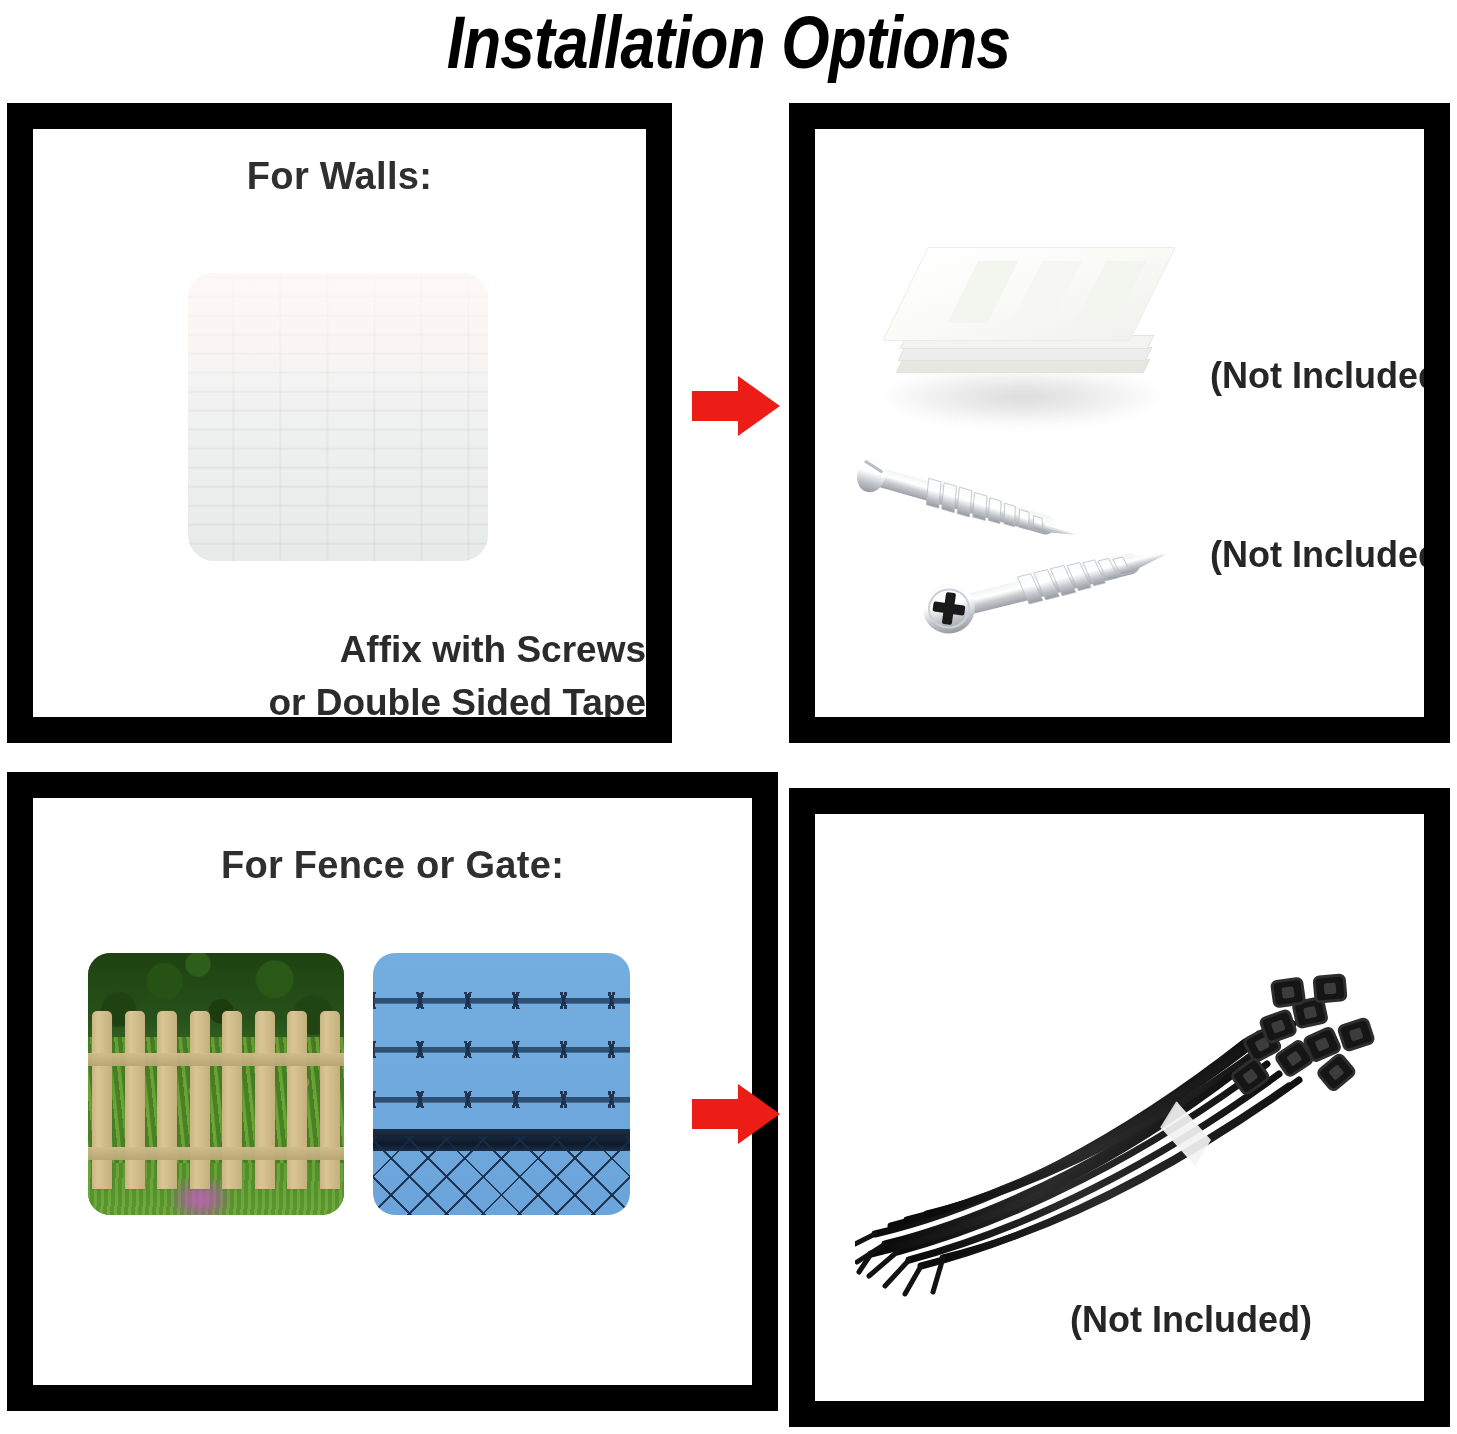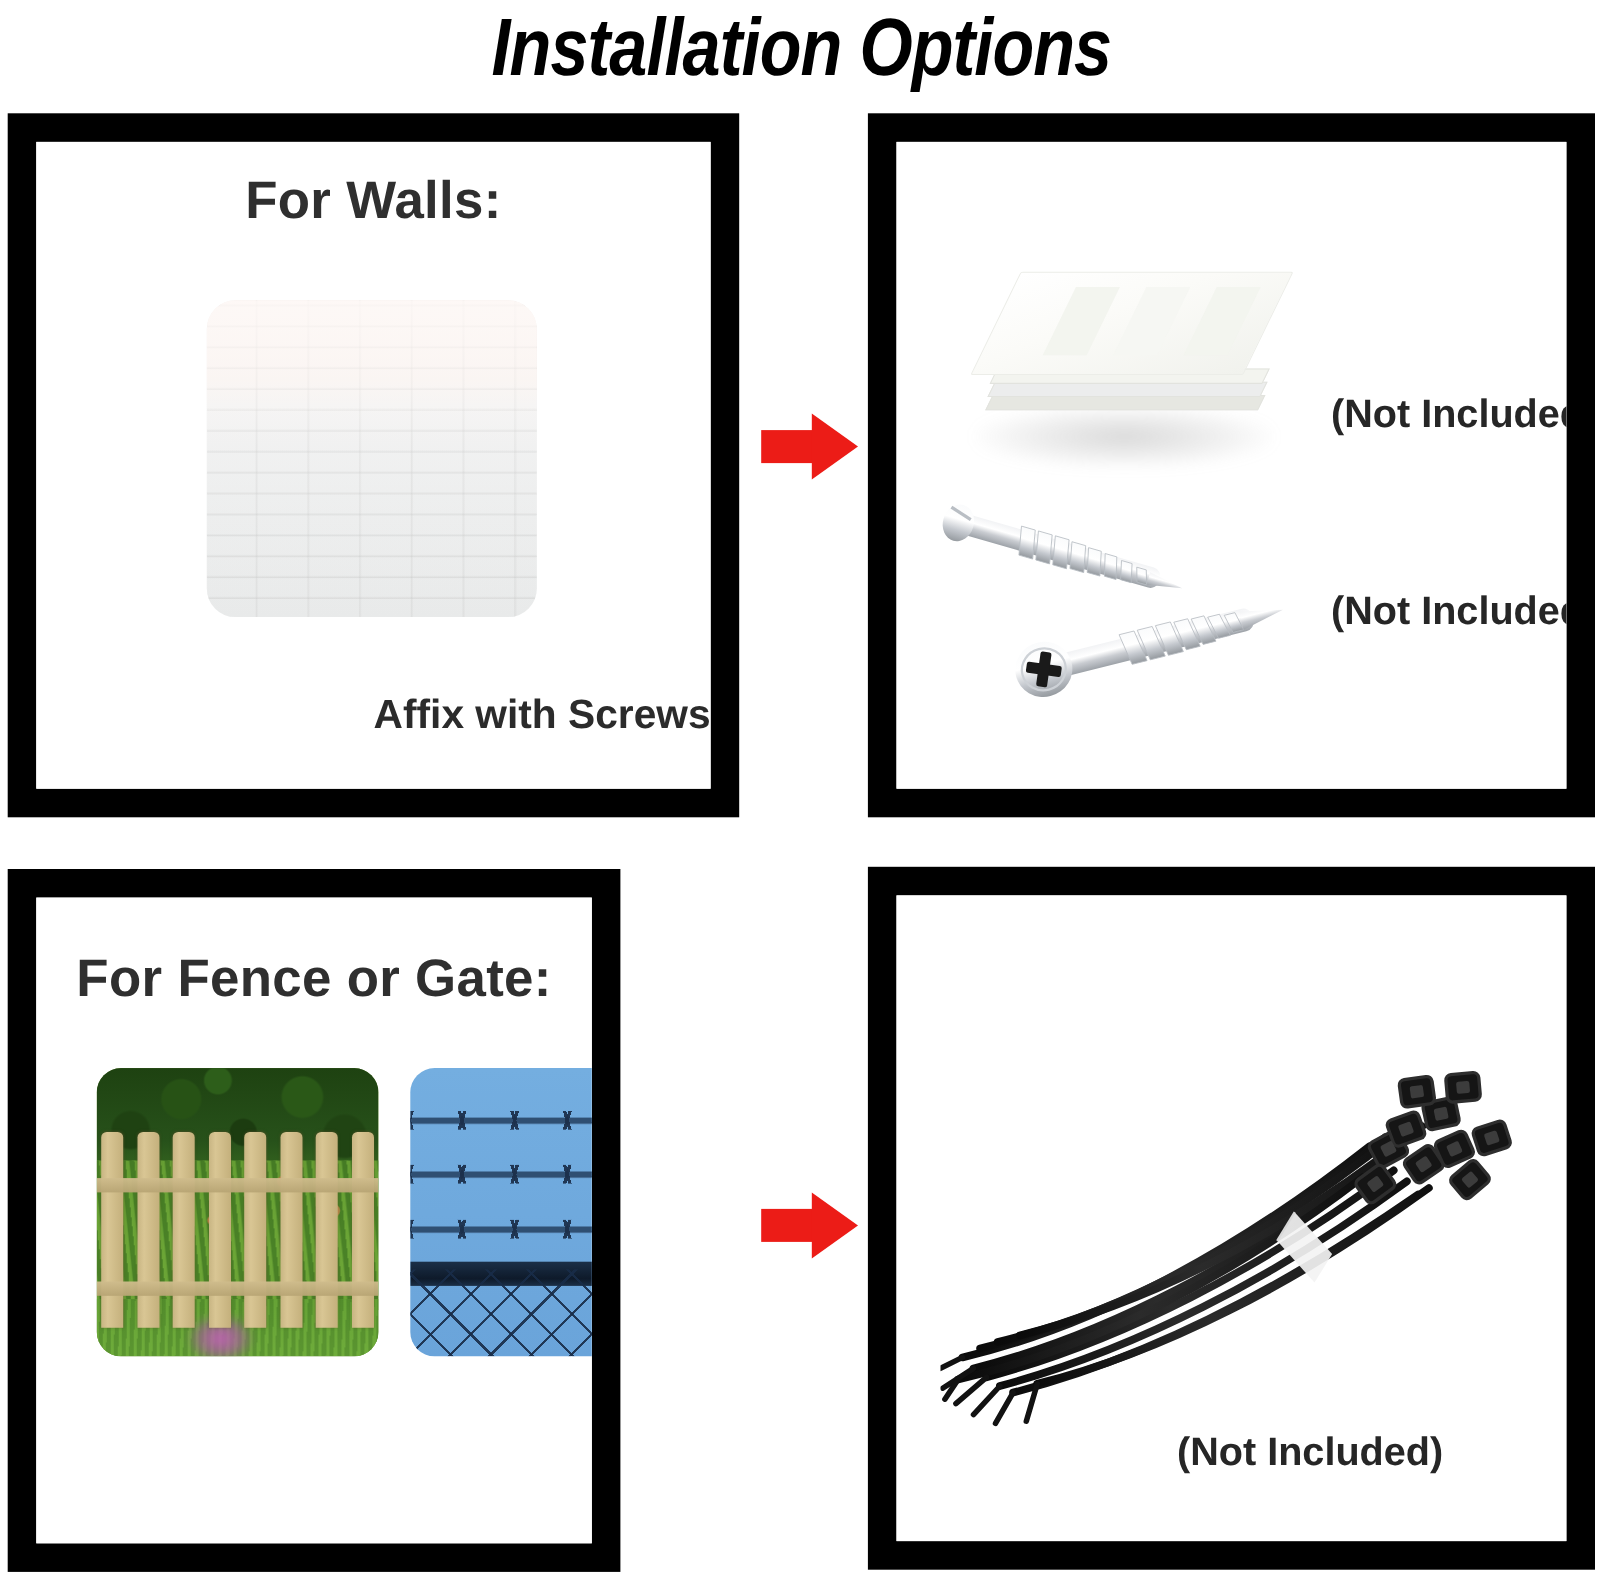--- a/index.html
+++ b/index.html
@@ -44,30 +44,30 @@
   }
   .panel-inner {
     position: relative;
     width: 100%;
     height: 100%;
     background: #ffffff;
     overflow: hidden;
   }
   #panel-walls      { left: 7px;   top: 103px;  width: 665px;  height: 640px; }
   #panel-hardware   { left: 789px; top: 103px;  width: 661px;  height: 640px; }
-  #panel-fence      { left: 7px;   top: 790px;  width: 557px;  height: 639px; }
+  #panel-fence      { left: 7px;   top: 772px;  width: 771px;  height: 639px; }
   #panel-zipties    { left: 789px; top: 788px;  width: 661px;  height: 639px; }
 
   
   .panel-heading {
     position: absolute;
     left: 0;
     width: 100%;
     text-align: center;
-    font-size: 48px;
+    font-size: 38px;
     font-weight: bold;
     color: #2f2f2f;
     letter-spacing: 0.3px;
   }
   .caption {
     position: absolute;
     left: 0;
     width: 100%;
     text-align: right;
     font-size: 37px;
@@ -298,20 +298,21 @@
 <div class="panel" id="panel-walls">
   <div class="panel-inner">
     <div class="panel-heading" style="top:26px;">For Walls:</div>
 
     <div class="wall-photo" style="left:155px; top:144px; width:300px; height:288px;">
       <div class="bricks"></div>
       <div class="sheen"></div>
     </div>
 
     <div class="caption" style="top:494px;">Affix with Screws</div>
+    <div class="caption" style="top:547px;">or Double Sided Tape</div>
   </div>
 </div>
 
 <div class="arrow" id="arrow-top">
   <div class="shaft"></div>
   <div class="head"></div>
 </div>
 
 <div class="panel" id="panel-hardware">
   <div class="panel-inner">

